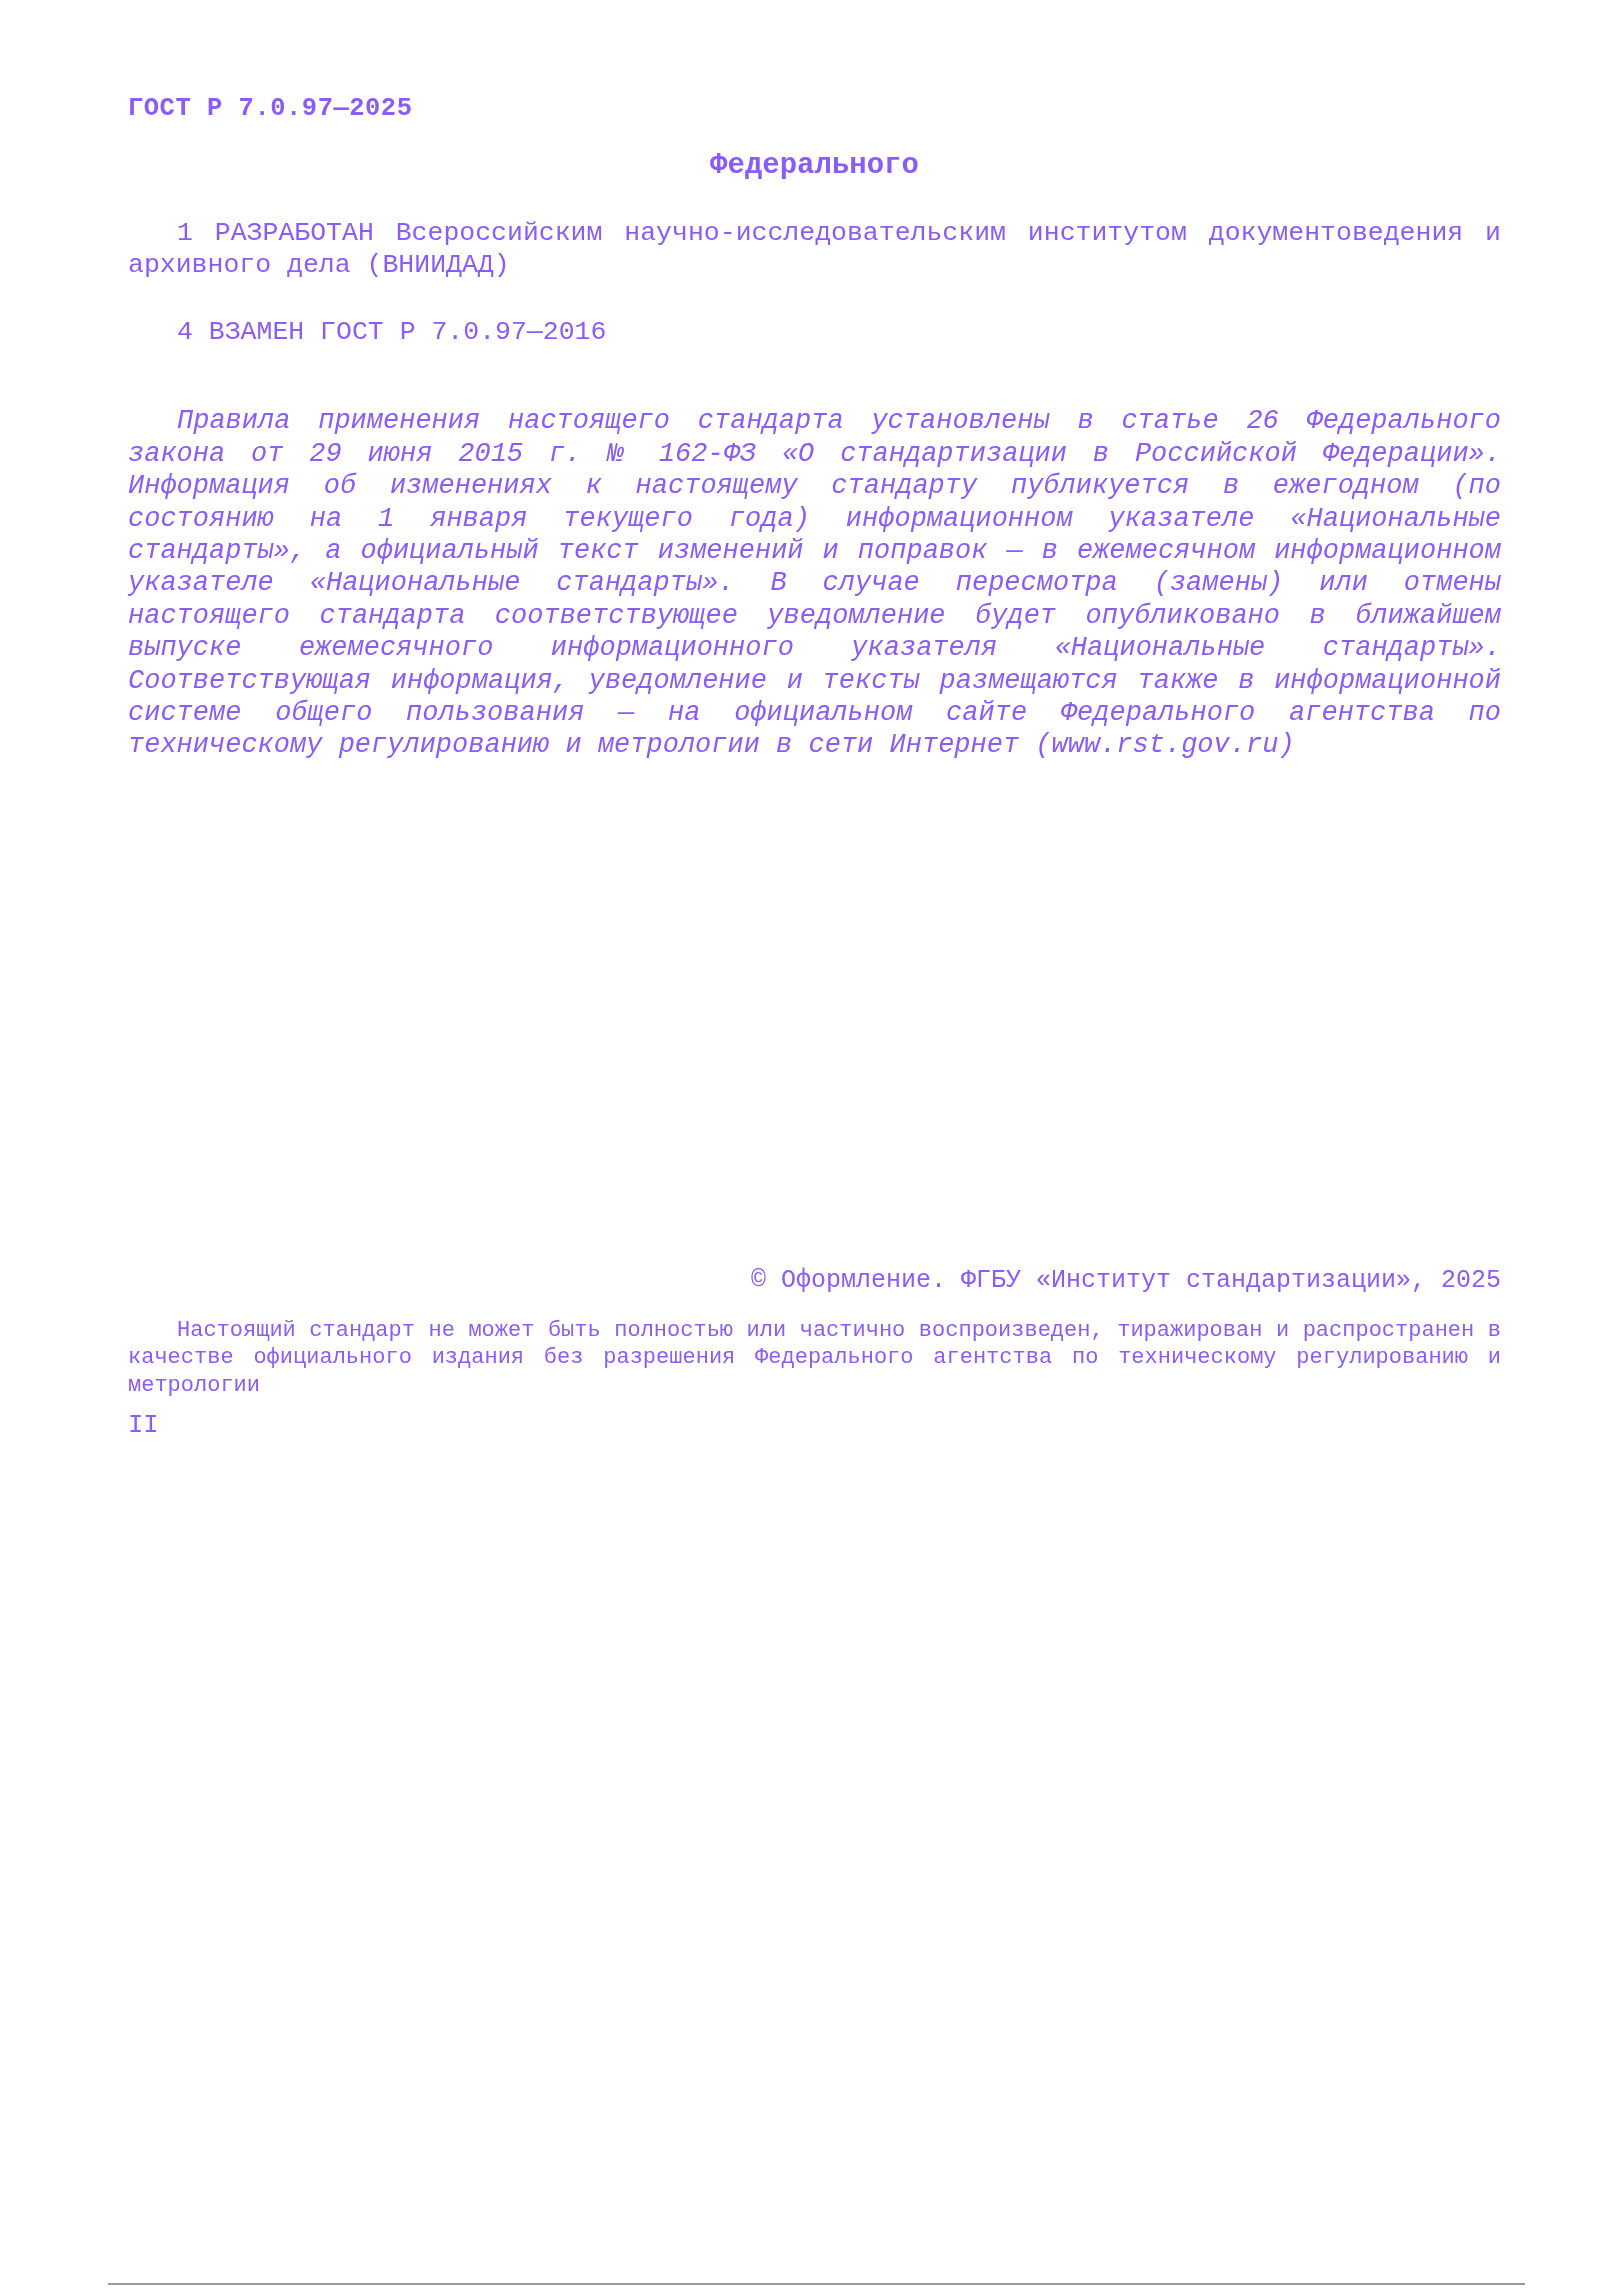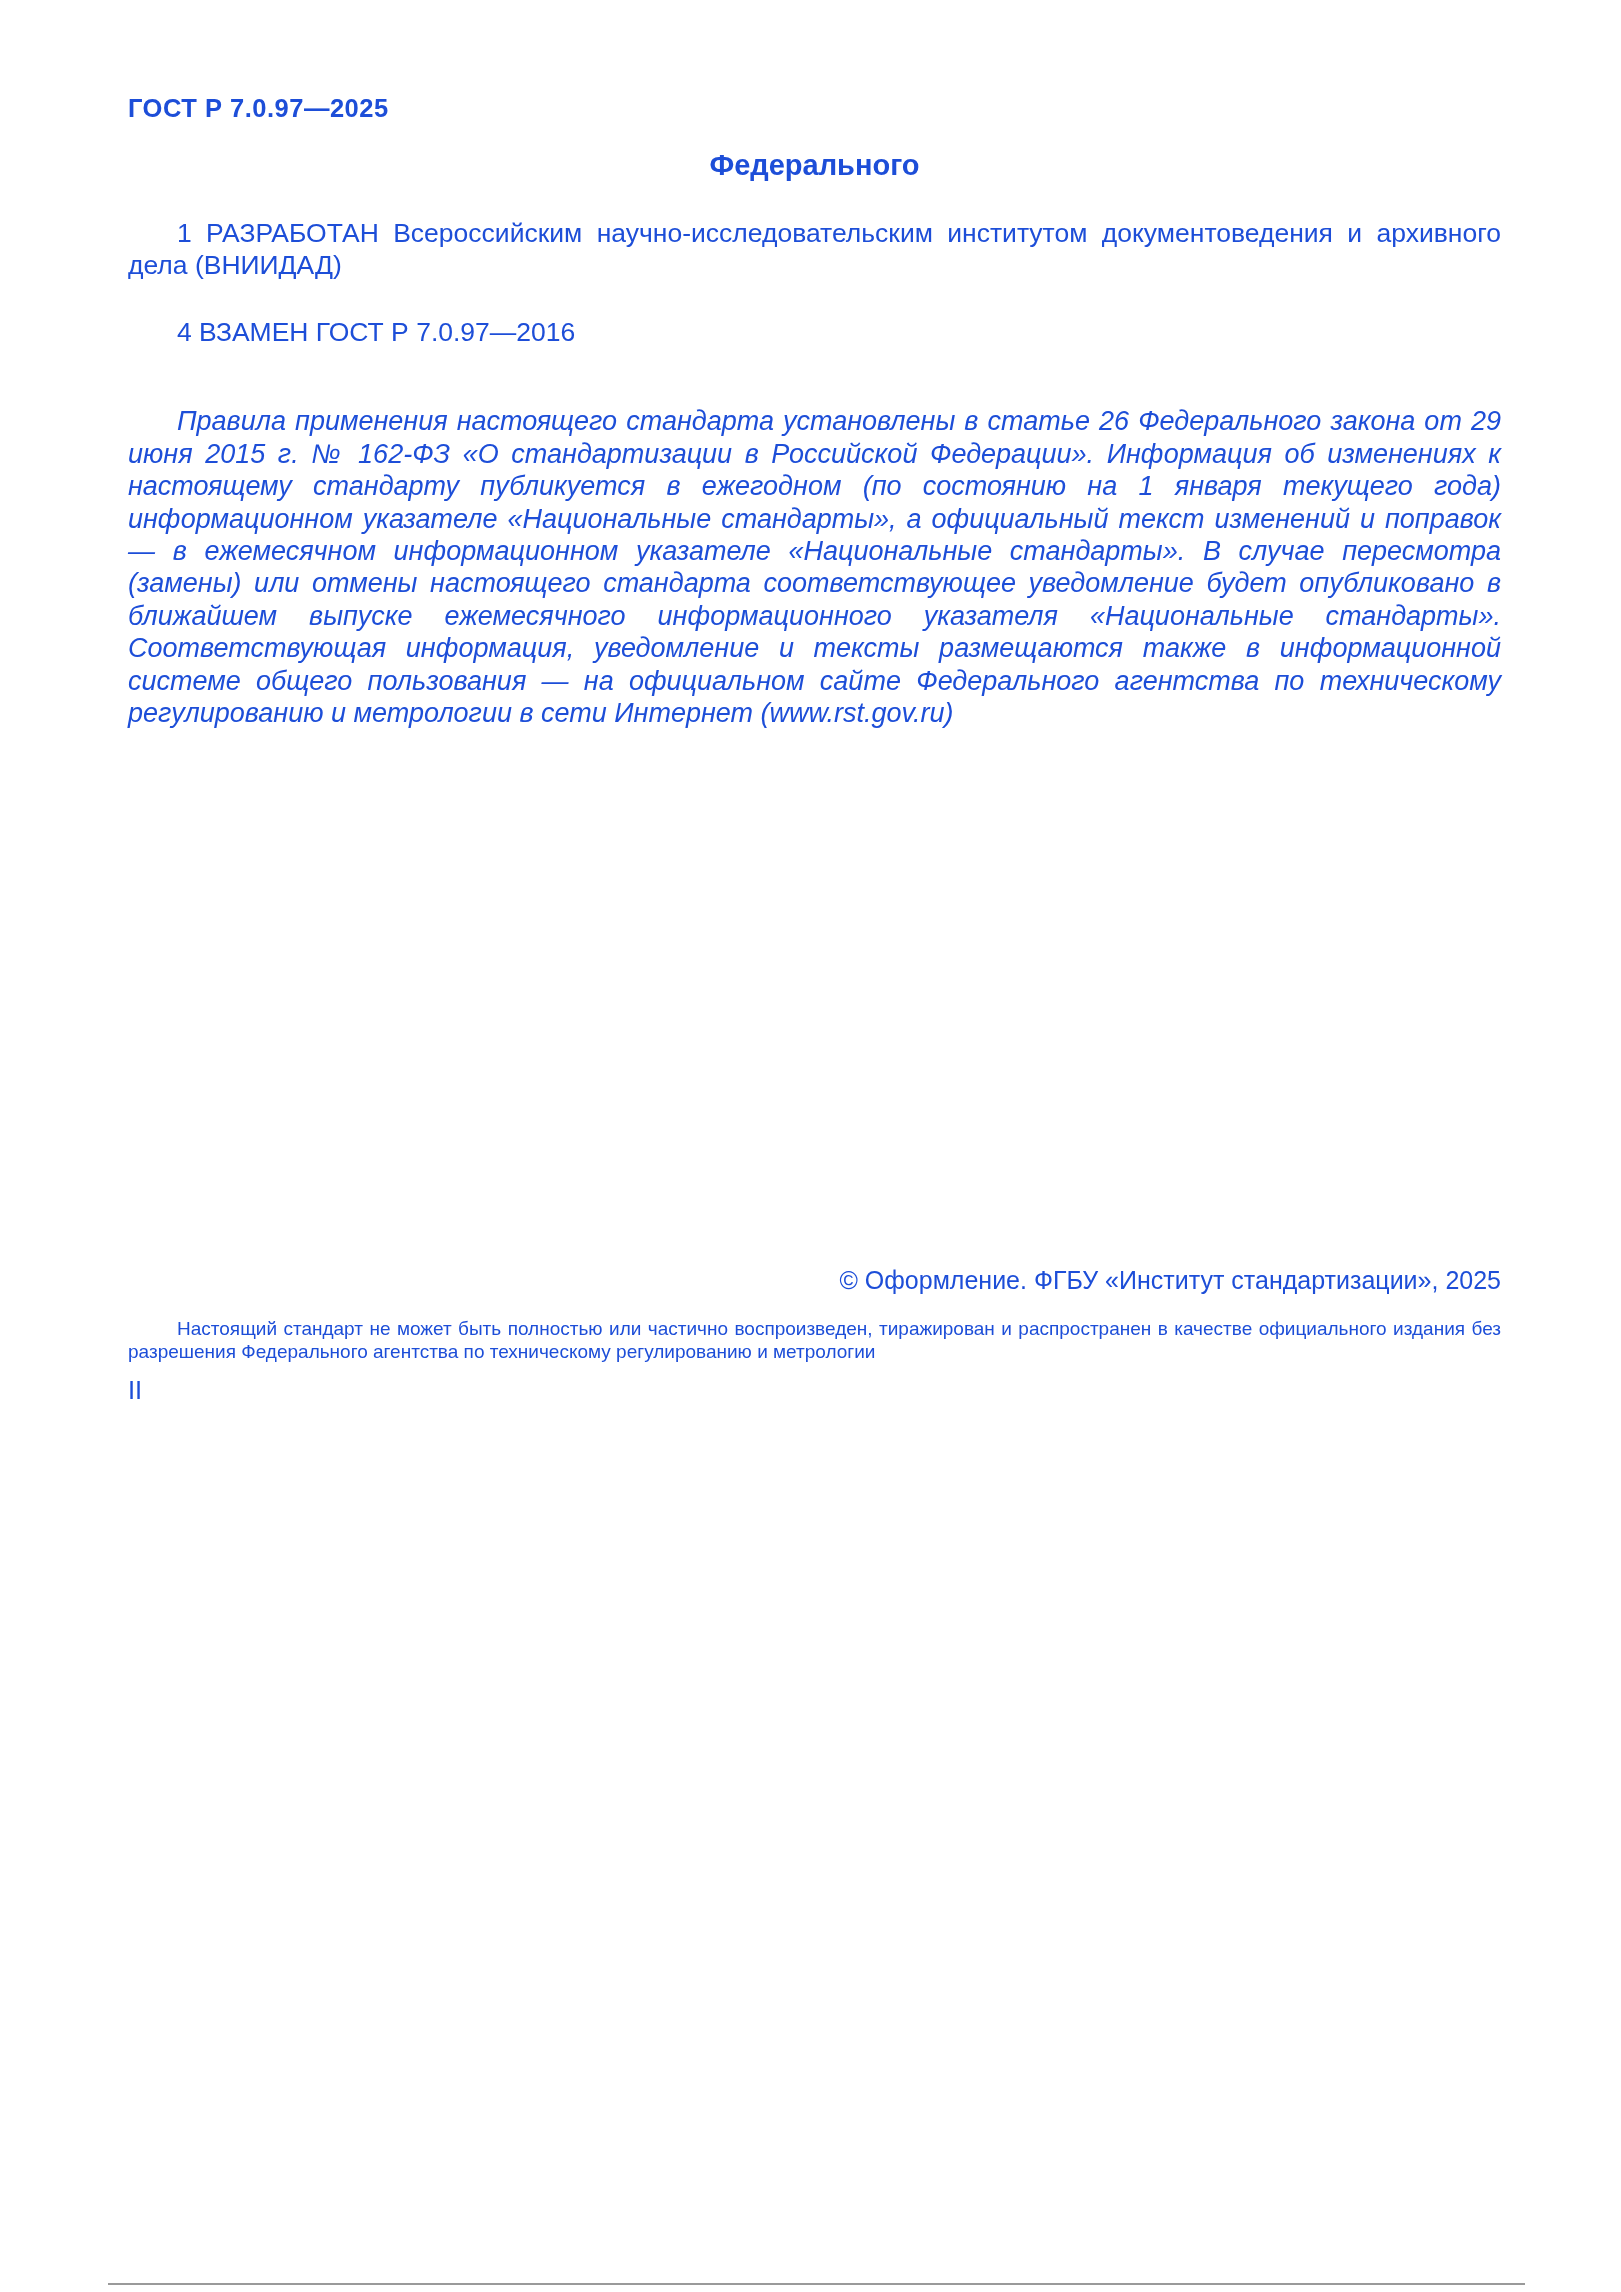--- a/index.html
+++ b/index.html
@@ -6,22 +6,22 @@
   html, body {
     margin: 0;
     padding: 0;
     background: #ffffff;
   }
   .page {
     position: relative;
     width: 1621px;
     height: 2293px;
     background: #ffffff;
-    color: #1d4ed8;
-    font-family: Liberation Sans, sans-serif;
+    color: #8b5cf6;
+    font-family: Liberation Mono, monospace;
     box-sizing: border-box;
     overflow: hidden;
   }
   .content {
     position: absolute;
     top: 94px;
     left: 128px;
     right: 120px;
   }
   .doc-code {
@@ -55,21 +55,21 @@
     top: 1266px;
     left: 128px;
     right: 120px;
   }
   .copyright {
     font-size: 25px;
     text-align: right;
   }
   .restriction {
     margin: 21.6px 0 0 0;
-    font-size: 19px;
+    font-size: 22px;
     line-height: 1.25;
     text-align: justify;
     text-indent: 49px;
   }
   .pagenum {
     margin-top: 12px;
     font-size: 25.5px;
   }
   .bottom-edge {
     position: absolute;

